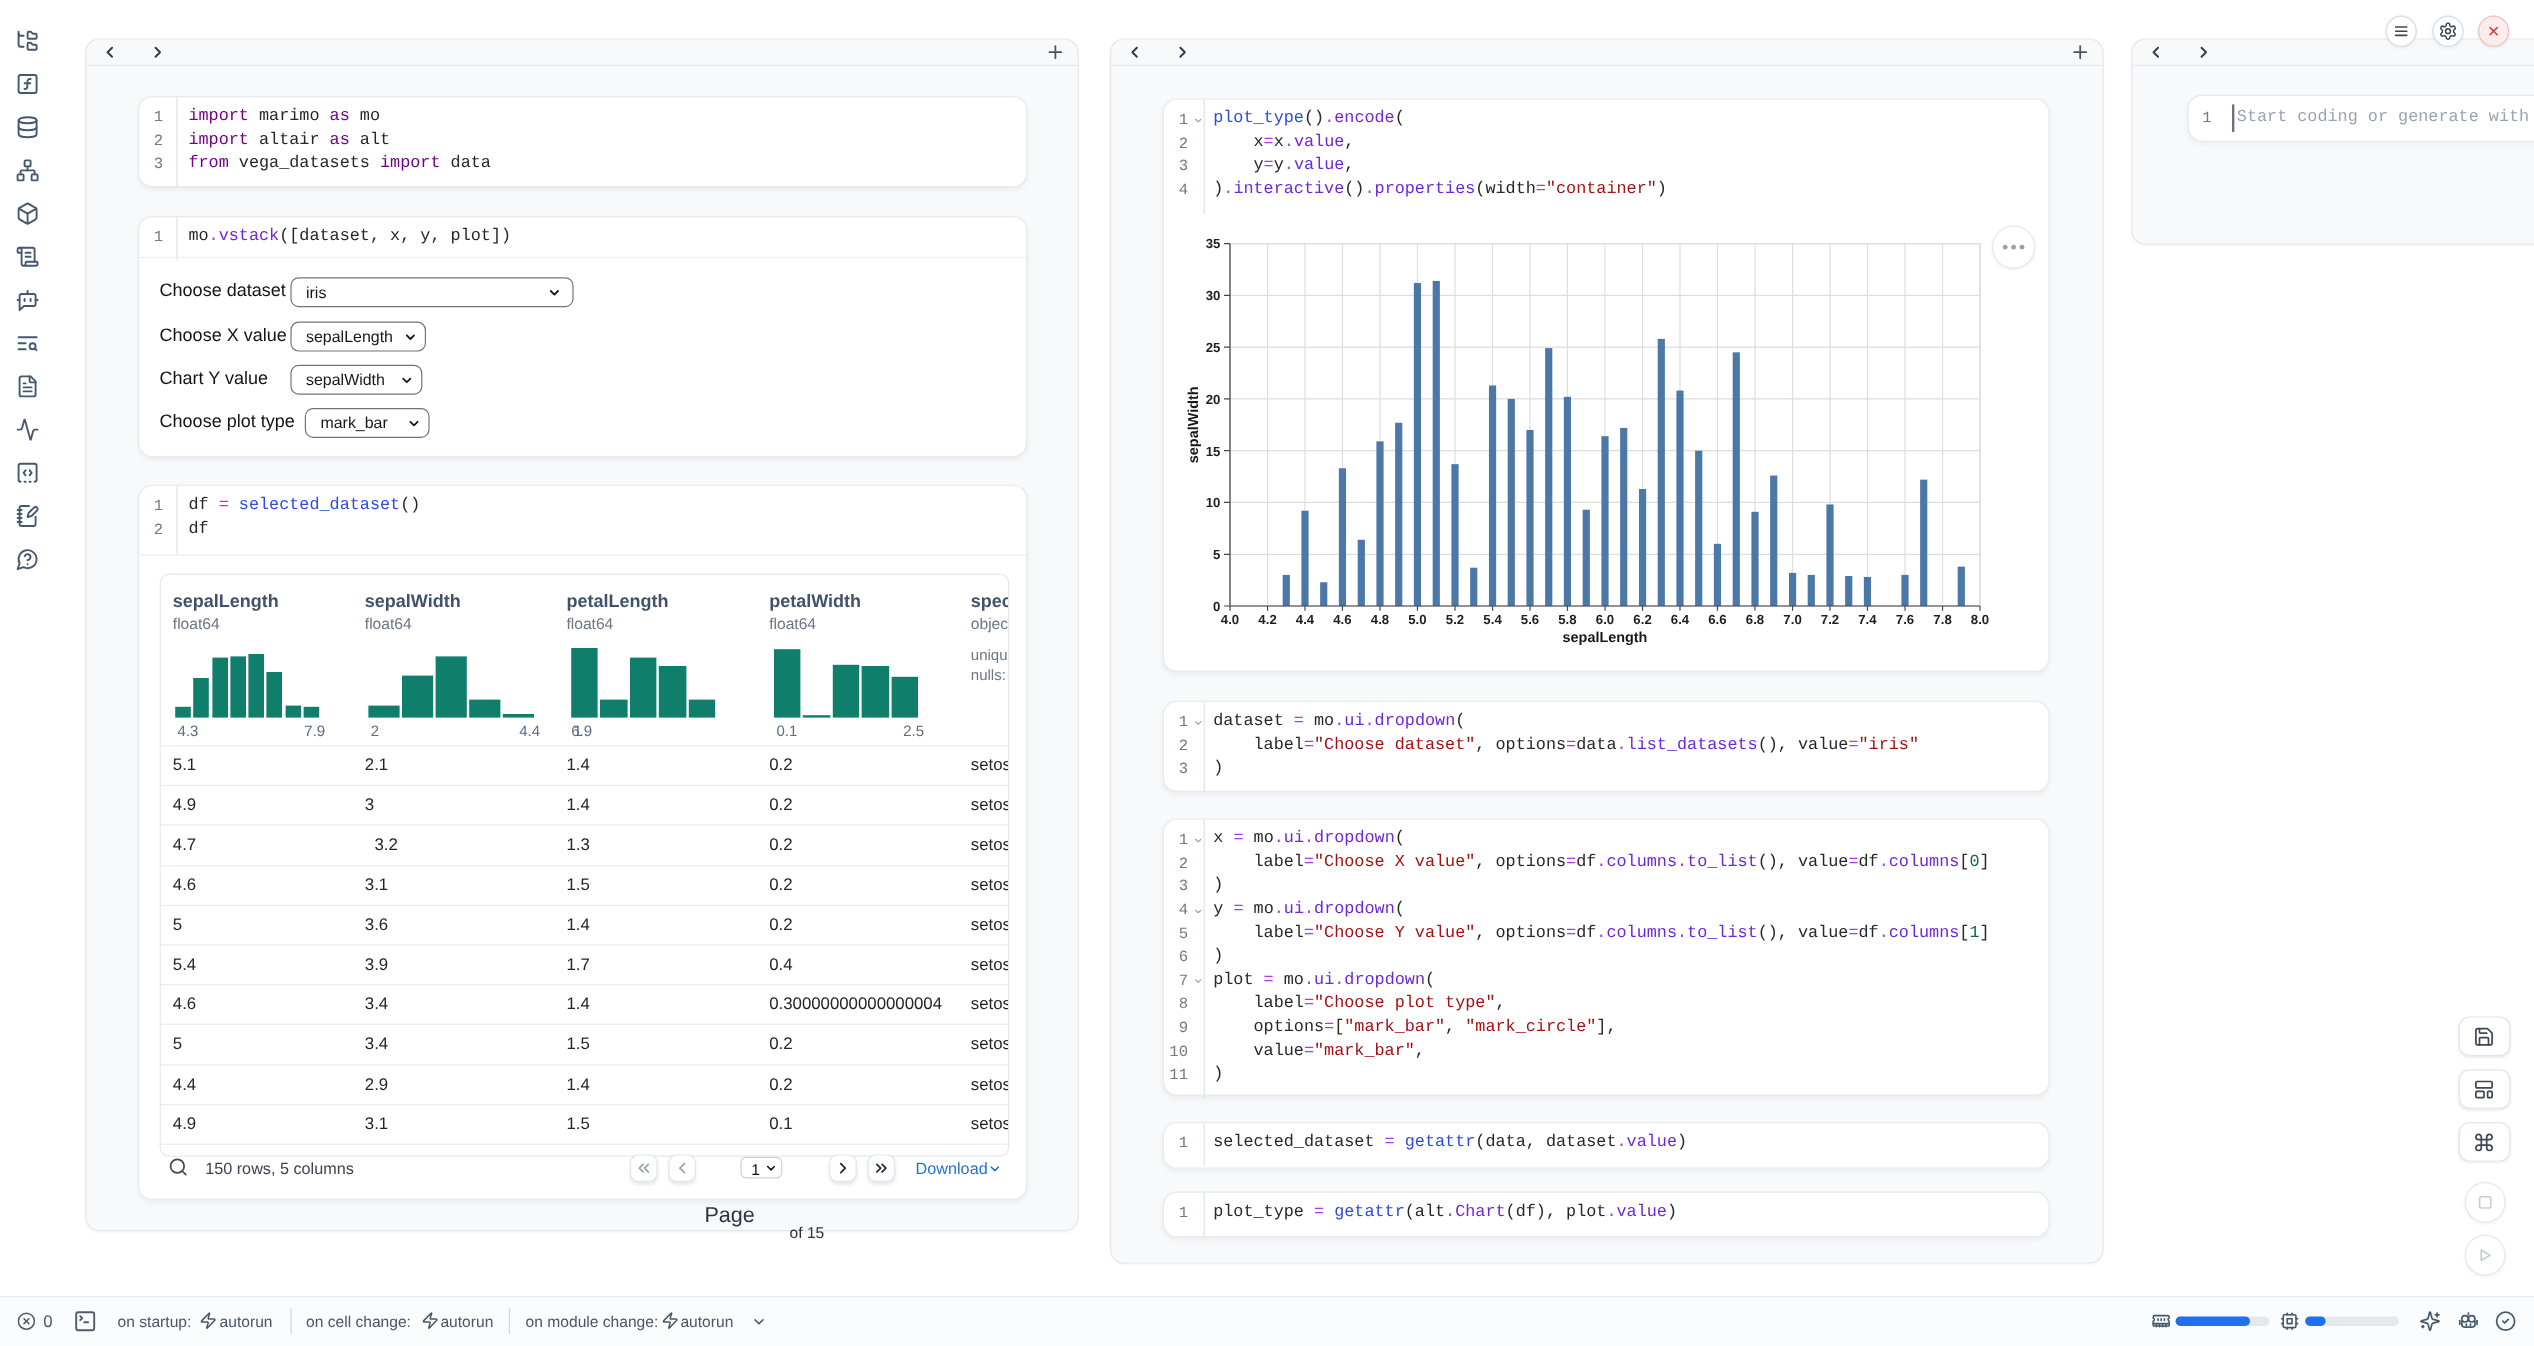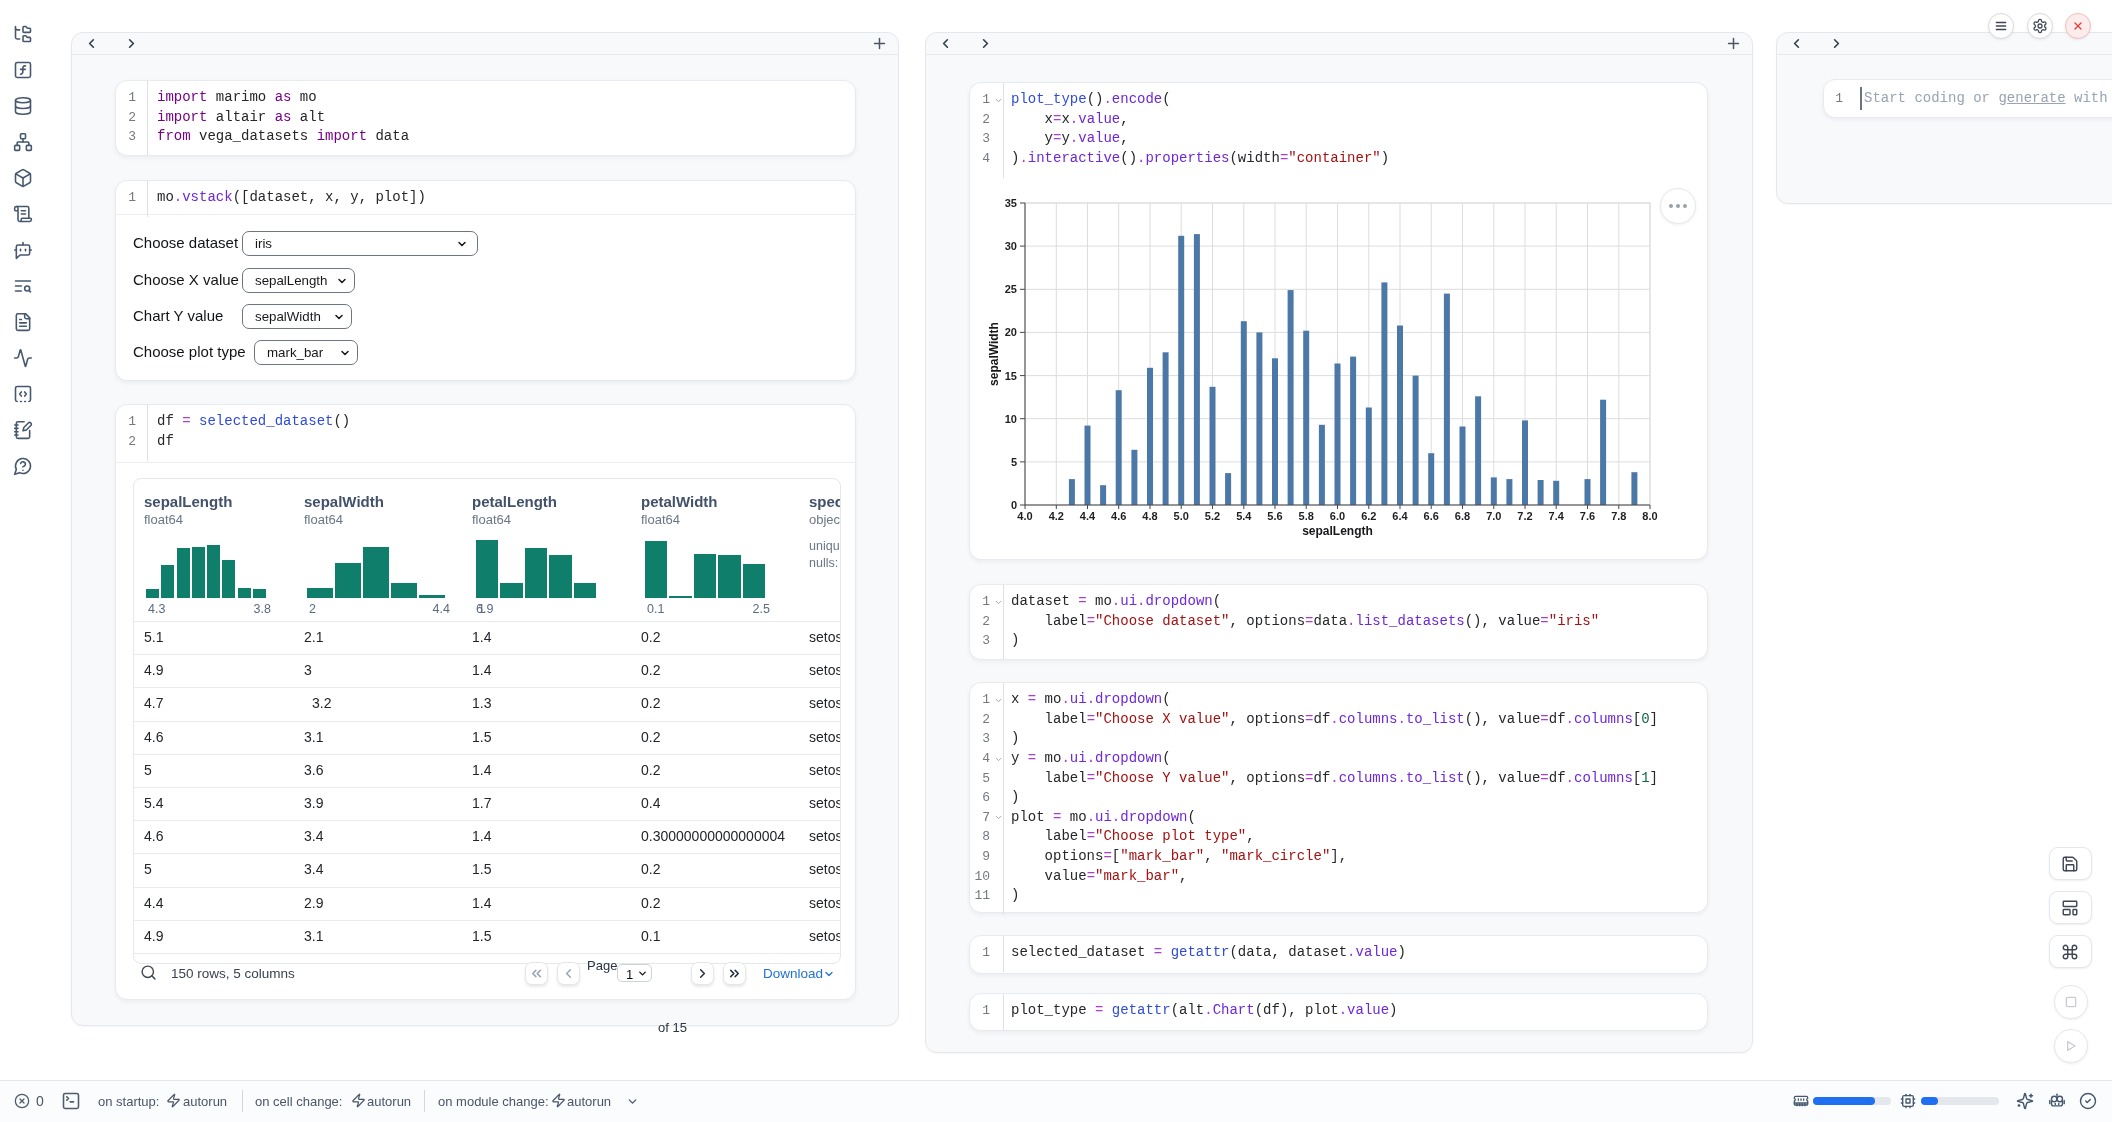--- a/index.html
+++ b/index.html
@@ -192,21 +192,21 @@
 <div class="abs" style="left:675px;top:33px;font-size:13px;color:#6b7686">object</div>
 <div class="hbar" style="left:12.0px;top:110px;width:13.2px;height:9px"></div>
 <div class="hbar" style="left:27.2px;top:86px;width:13.2px;height:33px"></div>
 <div class="hbar" style="left:42.5px;top:69px;width:13.2px;height:50px"></div>
 <div class="hbar" style="left:57.8px;top:68px;width:13.2px;height:51px"></div>
 <div class="hbar" style="left:73.0px;top:66px;width:13.2px;height:53px"></div>
 <div class="hbar" style="left:88.2px;top:81px;width:13.2px;height:38px"></div>
 <div class="hbar" style="left:103.5px;top:109px;width:13.2px;height:10px"></div>
 <div class="hbar" style="left:118.8px;top:110px;width:13.2px;height:9px"></div>
 <div class="abs" style="left:14px;top:123px;font-size:12.5px;color:#5b6b80">4.3</div>
-<div class="abs" style="left:12px;top:123px;width:125px;text-align:right;font-size:12.5px;color:#5b6b80">3.8</div>
+<div class="abs" style="left:12px;top:123px;width:125px;text-align:right;font-size:12.5px;color:#5b6b80">7.9</div>
 <div class="hbar" style="left:173.0px;top:109px;width:26.0px;height:10px"></div>
 <div class="hbar" style="left:201.0px;top:84px;width:26.0px;height:35px"></div>
 <div class="hbar" style="left:229.0px;top:68px;width:26.0px;height:51px"></div>
 <div class="hbar" style="left:257.0px;top:104px;width:26.0px;height:15px"></div>
 <div class="hbar" style="left:285.0px;top:116px;width:26.0px;height:3px"></div>
 <div class="abs" style="left:175px;top:123px;font-size:12.5px;color:#5b6b80">2</div>
 <div class="abs" style="left:173px;top:123px;width:143px;text-align:right;font-size:12.5px;color:#5b6b80">4.4</div>
 <div class="hbar" style="left:342.0px;top:61px;width:22.4px;height:58px"></div>
 <div class="hbar" style="left:366.4px;top:104px;width:22.4px;height:15px"></div>
 <div class="hbar" style="left:390.8px;top:69px;width:22.4px;height:50px"></div>
@@ -292,21 +292,21 @@
 <div class="abs" style="left:171px;top:966px;font-size:13.5px;color:#3c4250">150 rows, 5 columns</div>
 <div class="pgbtn" style="left:525px;top:962px;border:1px solid #e3e7eb;box-shadow:0 2px 3px rgba(0,0,0,.09);border-radius:7px"></div>
 <svg class="abs" style="left:529px;top:966px" width="15" height="15" viewBox="0 0 24 24" fill="none" stroke="#99a4b2" stroke-width="2.4" stroke-linecap="round" stroke-linejoin="round">
     <path d="m11 17-5-5 5-5"></path>
     <path d="m18 17-5-5 5-5"></path>
   </svg>
 <div class="pgbtn" style="left:557px;top:962px;border:1px solid #e3e7eb;box-shadow:0 2px 3px rgba(0,0,0,.09);border-radius:7px"></div>
 <svg class="abs" style="left:561px;top:966px" width="15" height="15" viewBox="0 0 24 24" fill="none" stroke="#99a4b2" stroke-width="2.4" stroke-linecap="round" stroke-linejoin="round">
     <path d="m15 18-6-6 6-6"></path>
   </svg>
-<div class="abs" style="left:587px;top:958px;font-size:13px;color:#2b3442">Page</div>
+<div class="abs" style="left:587px;top:1002px;font-size:18px;color:#2b3442">Page</div>
 <div class="abs" style="left:617px;top:964px;width:35px;height:18px;border:1px solid #ccd2da;border-radius:5px;background:#fff"></div>
 <div class="abs" style="left:626px;top:966.5px;font-size:13px;color:#111">1</div>
 <svg class="abs" style="left:637px;top:968px" width="11" height="11" viewBox="0 0 24 24" fill="none" stroke="#111" stroke-width="2.8" stroke-linecap="round" stroke-linejoin="round">
     <path d="m6 9 6 6 6-6"></path>
   </svg>
 <div class="abs" style="left:658px;top:1020px;font-size:13px;color:#2b3442">of 15</div>
 <div class="pgbtn" style="left:691px;top:962px;border:1px solid #e3e7eb;box-shadow:0 2px 3px rgba(0,0,0,.09);border-radius:7px"></div>
 <svg class="abs" style="left:695px;top:966px" width="15" height="15" viewBox="0 0 24 24" fill="none" stroke="#262f3d" stroke-width="2.4" stroke-linecap="round" stroke-linejoin="round">
     <path d="m9 18 6-6-6-6"></path>
   </svg>
@@ -501,21 +501,21 @@
 <div class="ln" style="left:969px;top:943.2px;width:21px">1</div>
 <div class="gsep" style="left:1003px;top:936px;height:36px"></div>
 <pre class="code" style="left:1011px;top:943.2px">selected_dataset <span class="o">=</span> <span class="f">getattr</span>(data, dataset<span class="o">.</span><span class="p">value</span>)</pre>
 <div class="cell" style="left:969px;top:993px;width:739px;height:38px"></div>
 <div class="ln" style="left:969px;top:1001.2px;width:21px">1</div>
 <div class="gsep" style="left:1003px;top:994px;height:36px"></div>
 <pre class="code" style="left:1011px;top:1001.2px">plot_type <span class="o">=</span> <span class="f">getattr</span>(alt<span class="o">.</span><span class="p">Chart</span>(df), plot<span class="o">.</span><span class="p">value</span>)</pre>
 <div class="cell" style="left:1823px;top:79px;width:330px;height:39px"></div>
 <div class="ln" style="left:1823px;top:88.5px;width:20px">1</div>
 <div class="abs" style="left:1860px;top:87px;width:1.5px;height:23px;background:#6b7280"></div>
-<pre class="code" style="left:1864px;top:88.5px;color:#9aa3b2">Start coding or <span style="text-decoration:underline">generate</span> with</pre>
+<pre class="code" style="left:1864px;top:88.5px;color:#9aa3b2">Start coding or <span style="">generate</span> with</pre>
 <div class="btncirc" style="left:1988px;top:13px;width:26px;height:26px;border-color:#d7dade"></div>
 <svg class="abs" style="left:1994px;top:19px" width="14" height="14" viewBox="0 0 24 24" fill="none" stroke="#3f4654" stroke-width="2.3" stroke-linecap="round" stroke-linejoin="round">
     <path d="M4 6h16"></path>
     <path d="M4 12h16"></path>
     <path d="M4 18h16"></path>
   </svg>
 <div class="btncirc" style="left:2027px;top:13px;width:26px;height:26px;border-color:#d7dade"></div>
 <svg class="abs" style="left:2032px;top:18px" width="16" height="16" viewBox="0 0 24 24" fill="none" stroke="#3f4654" stroke-width="1.9" stroke-linecap="round" stroke-linejoin="round">
     <path d="M12.22 2h-.44a2 2 0 0 0-2 2v.18a2 2 0 0 1-1 1.73l-.43.25a2 2 0 0 1-2 0l-.15-.08a2 2 0 0 0-2.73.73l-.22.38a2 2 0 0 0 .73 2.73l.15.1a2 2 0 0 1 1 1.72v.51a2 2 0 0 1-1 1.74l-.15.09a2 2 0 0 0-.73 2.73l.22.38a2 2 0 0 0 2.73.73l.15-.08a2 2 0 0 1 2 0l.43.25a2 2 0 0 1 1 1.73V20a2 2 0 0 0 2 2h.44a2 2 0 0 0 2-2v-.18a2 2 0 0 1 1-1.73l.43-.25a2 2 0 0 1 2 0l.15.08a2 2 0 0 0 2.73-.73l.22-.39a2 2 0 0 0-.73-2.73l-.15-.08a2 2 0 0 1-1-1.74v-.5a2 2 0 0 1 1-1.74l.15-.09a2 2 0 0 0 .73-2.73l-.22-.38a2 2 0 0 0-2.73-.73l-.15.08a2 2 0 0 1-2 0l-.43-.25a2 2 0 0 1-1-1.73V4a2 2 0 0 0-2-2z"></path>
     <circle cx="12" cy="12" r="3"></circle>

